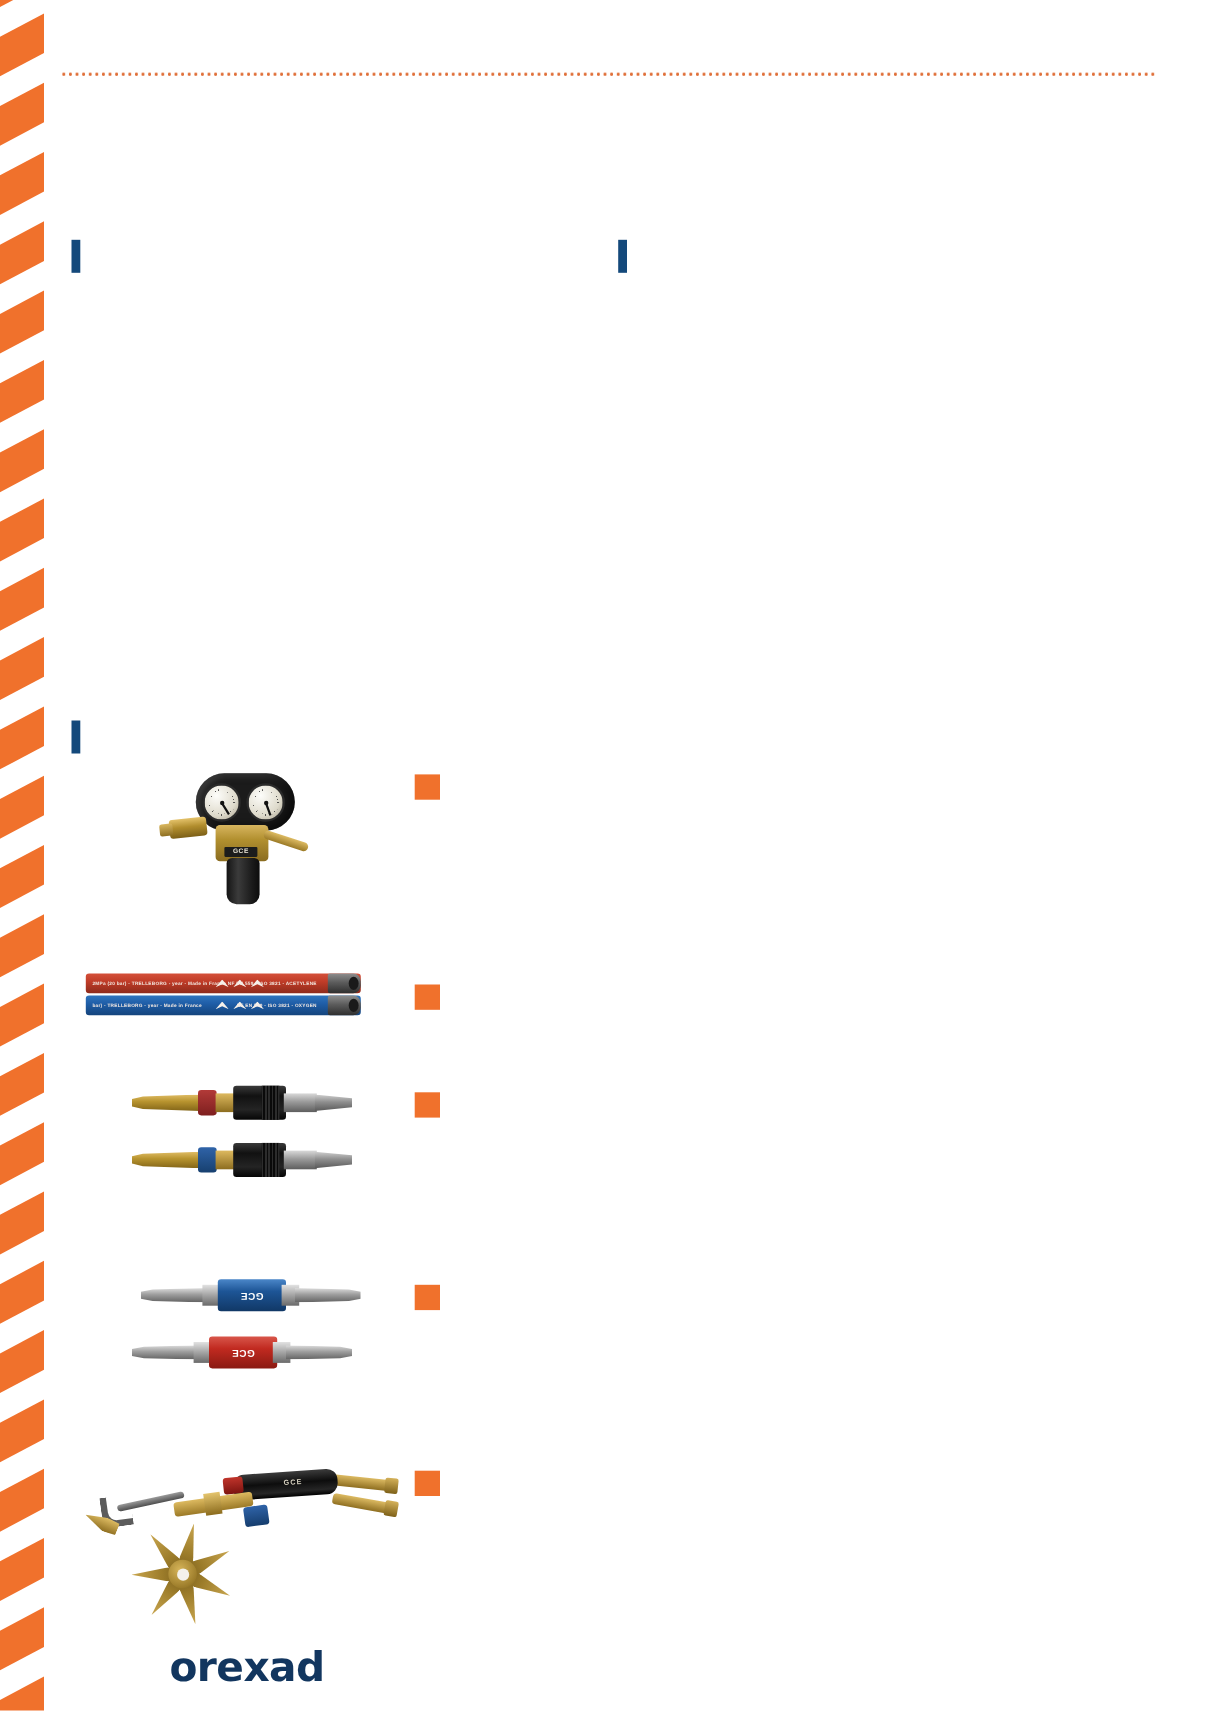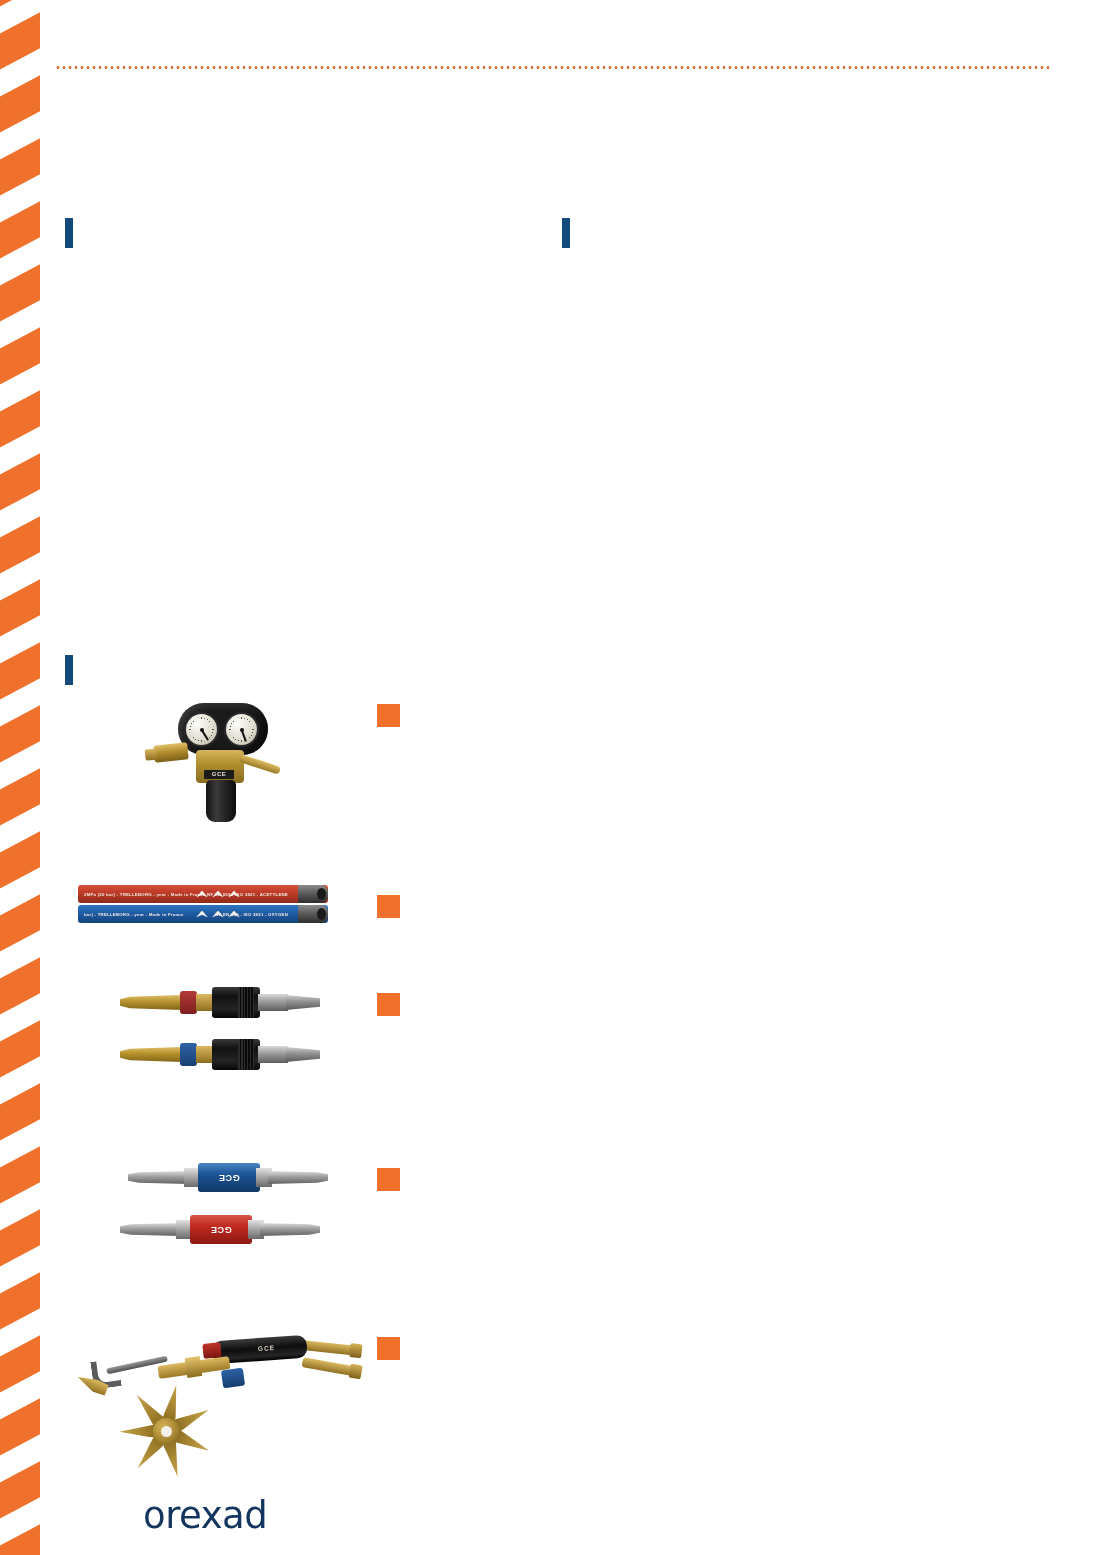--- a/index.html
+++ b/index.html
@@ -380,24 +380,24 @@
   }
   .t-star .hub::after {
     content:""; position: absolute; left: 50%; top: 50%;
     width: 11px; height: 11px; margin: -5.5px 0 0 -5.5px;
     border-radius: 50%; background: #f4f1ea;
   }
 
   
   .brand-logo {
     position: absolute;
-    left: 143px;
+    left: 154px;
     top: 1494px;
     font-size: 37px;
-    font-weight: normal;
+    font-weight: bold;
     color: #12365F;
     letter-spacing: -0.5px;
     font-family: "DejaVu Sans", sans-serif;
   }
 </style>
 </head>
 <body>
 
 <div class="stripe-band" id="stripe-band">
     <div class="stripe" style="top: -20px;"></div>

